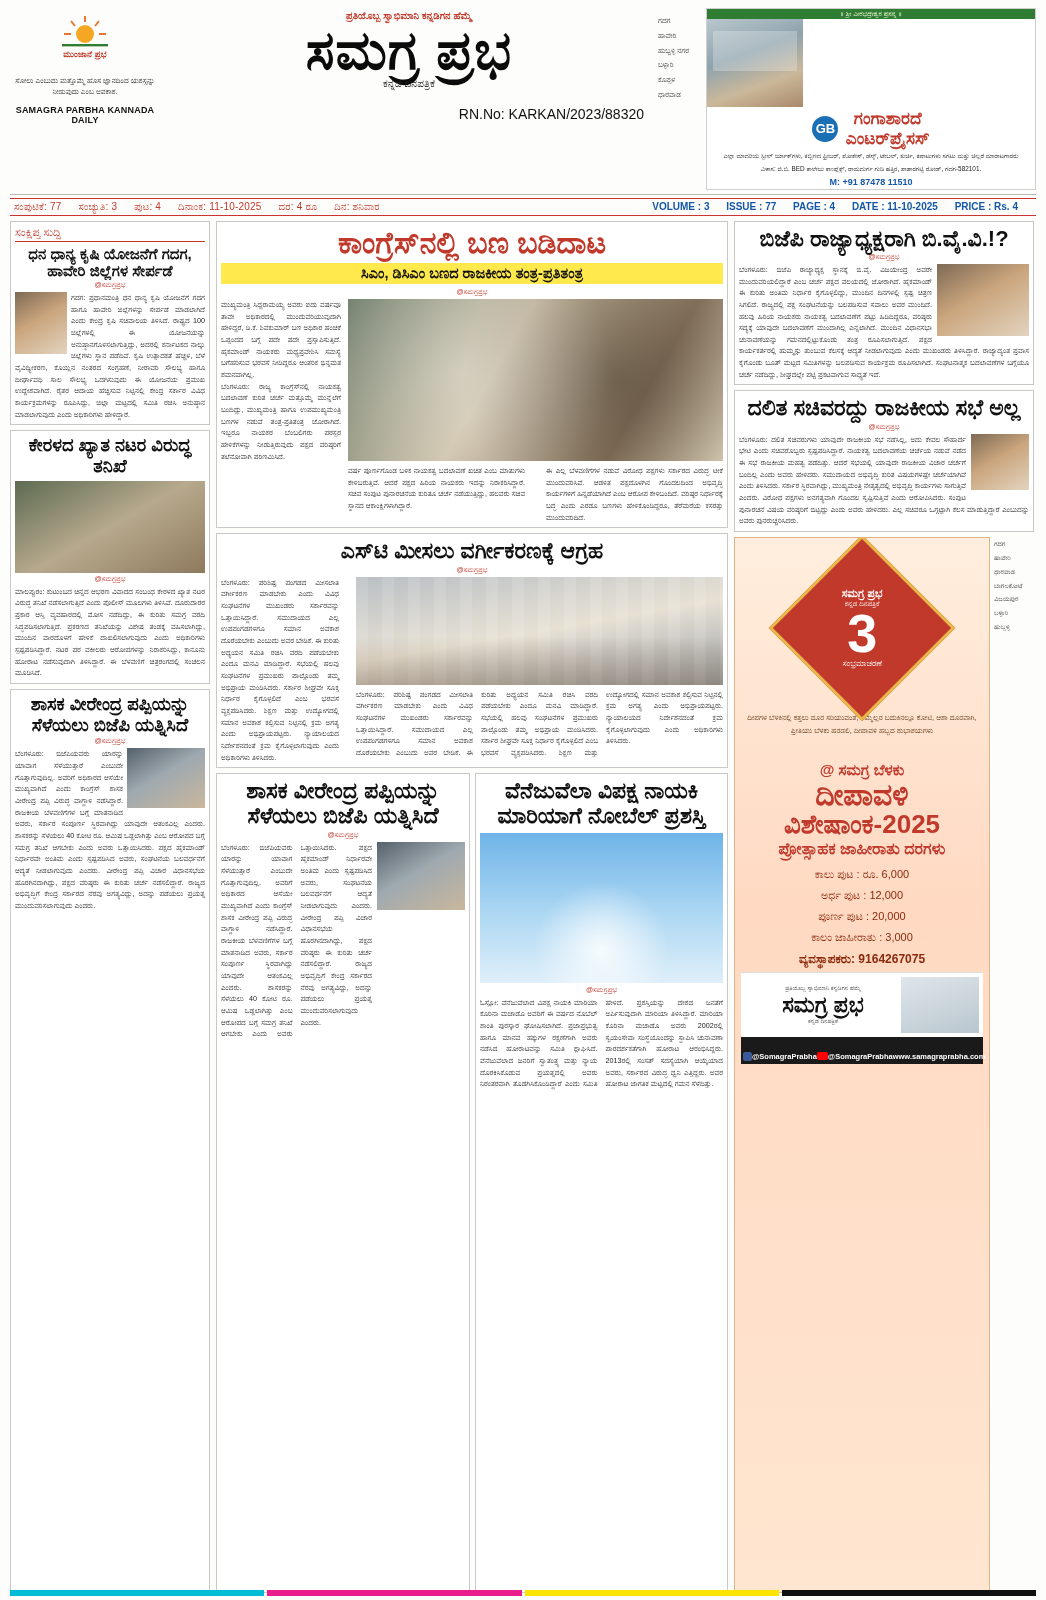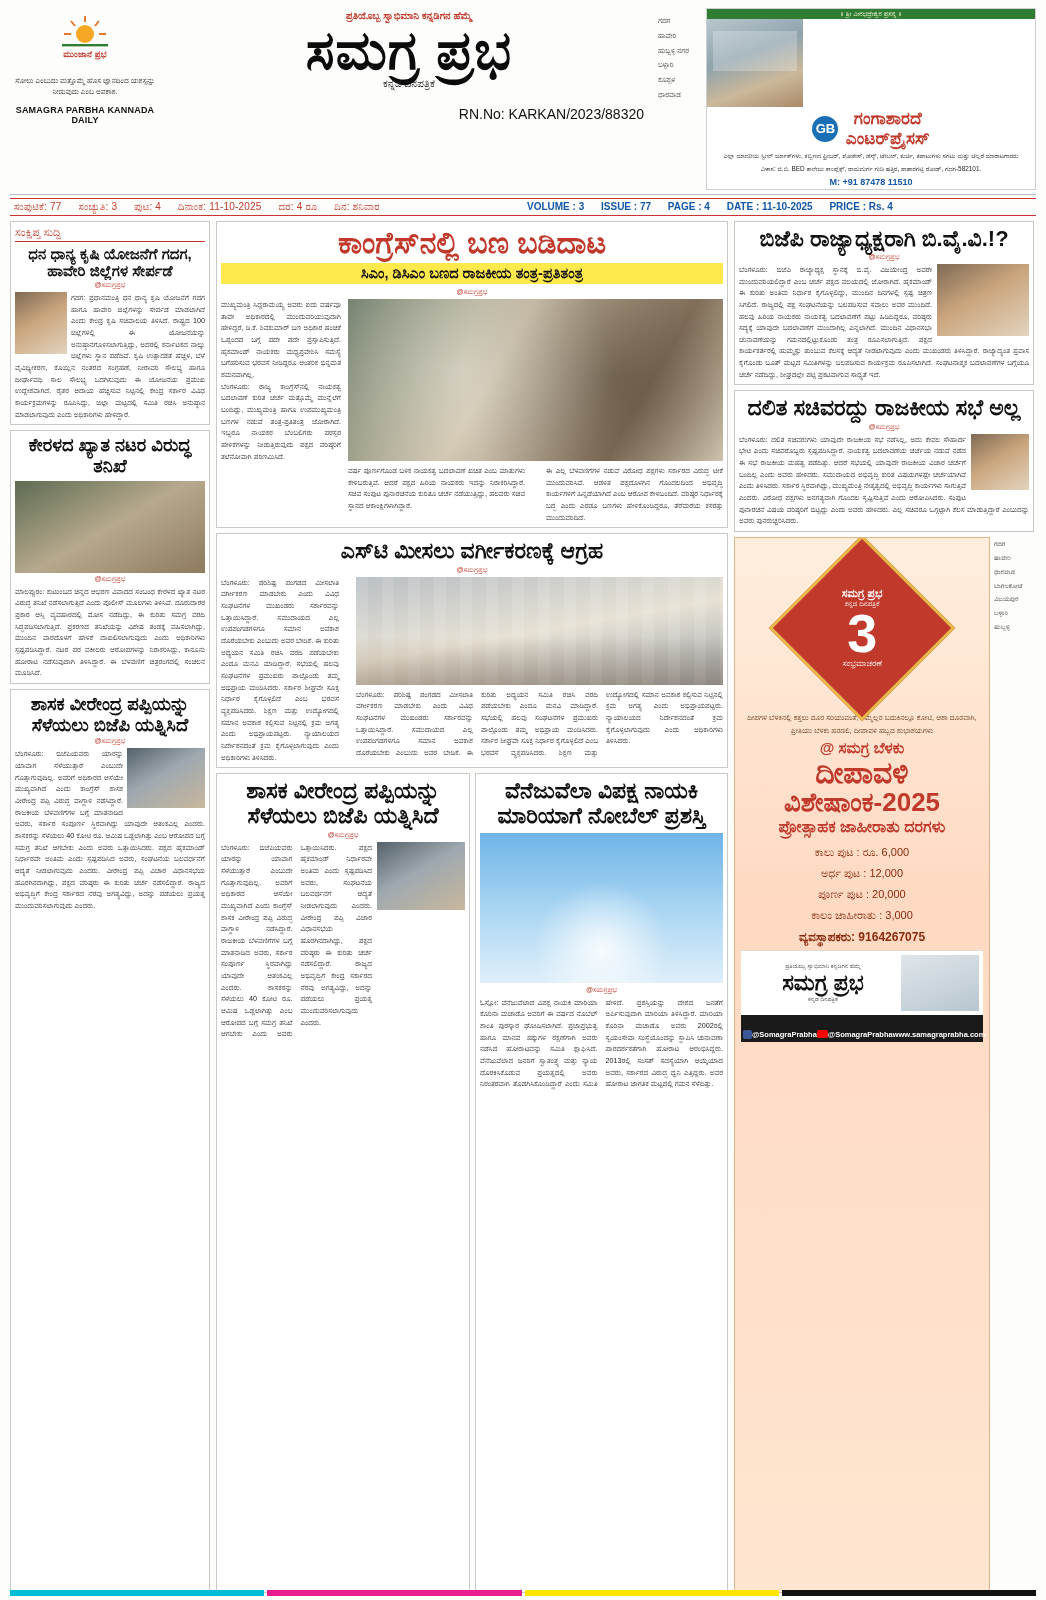--- a/index.html
+++ b/index.html
@@ -40,21 +40,21 @@
   .ad-right { flex:1; text-align:center; padding:2px 3px; }
   .ad-logo { display:inline-block; width:26px;height:26px;border-radius:50%;background:#1b6fb5;color:#fff;
              font-size:13px;font-weight:bold;line-height:26px; vertical-align:middle;}
   .ad-name { display:inline-block; vertical-align:middle; color:#c0392b; font-size:17px; font-weight:bold; line-height:1.15; margin-left:3px;}
   .ad-txt { font-size:6.4px; line-height:1.6; color:#222; margin-top:3px; }
   .ad-phone { color:#1457a8; font-weight:bold; font-size:9px; margin-top:2px; }
 
   
   .infobar { display:flex; border-top:1px solid #c33; border-bottom:1px solid #c33; margin-top:3px; }
   .infobar .kn { flex:1; color:#c0392b; font-size:10px; padding:2px 4px; letter-spacing:.2px;}
-  .infobar .en { flex:1; color:#1457a8; font-size:10px; padding:2px 4px; font-weight:bold;}
+  .infobar .en { flex:1; color:#1457a8; font-size:10px; padding:2px 4px; text-align:right; font-weight:bold;}
   .infobar .kn span, .infobar .en span { margin-right:14px; }
 
   
   .grid { display:flex; gap:6px; margin-top:5px; height:1372px; }
   .col { display:flex; flex-direction:column; gap:5px; }
   .c1 { width:200px; }
   .c2 { width:512px; }
   .c3 { width:300px; }
 
   .box { border:1px solid #c9c9c9; padding:4px; background:#fff; }
@@ -86,21 +86,21 @@
 
   
   .diwali { background:linear-gradient(180deg,#ffeede 0%,#ffd9c2 35%,#ffe6d0 100%); border:1px solid #e0b48a; position:relative; overflow:hidden; flex:1; display:flex; flex-direction:column; align-items:center; padding:6px 6px 4px;}
   .diamond { width:132px;height:132px;background:#c0392b;transform:rotate(45deg); margin:18px 0 10px; display:flex;align-items:center;justify-content:center; border:3px solid #e8b84b;}
   .diamond .inner { transform:rotate(-45deg); text-align:center; color:#fff;}
   .diamond .inner .t1{font-size:11px;font-weight:bold;}
   .diamond .inner .t2{font-size:7px;}
   .diamond .inner .big{font-size:54px;font-weight:bold;line-height:.95;}
   .diamond .inner .t3{font-size:8px;}
   .diwali .msg { font-size:7.4px; text-align:center; color:#5a3310; line-height:1.7; margin-top:8px;}
-  .diwali .at { color:#c0392b; font-size:15px; font-weight:bold; margin-top:2px;}
+  .diwali .at { color:#c0392b; font-size:15px; font-weight:bold; margin-top:24px;}
   .diwali .dw1 { color:#c0392b; font-size:30px; font-weight:bold; line-height:1.05;}
   .diwali .dw2 { color:#c0392b; font-size:26px; font-weight:bold; line-height:1.05;}
   .diwali .dw3 { color:#c0392b; font-size:16px; font-weight:bold; margin-top:2px;}
   .rates { font-size:11px; color:#8a2a0c; text-align:center; line-height:1.9; margin-top:6px;}
   .contact { font-size:12px; color:#8a2a0c; font-weight:bold; margin-top:4px;}
   .diwali-foot { width:100%; background:#fff; border-top:1px solid #ddd; margin-top:6px; display:flex; align-items:center; padding:4px;}
   .df-left { flex:1; text-align:center;}
   .df-left .small{font-size:6px;color:#444;}
   .df-left .logo{font-size:22px;font-weight:bold;color:#111;}
   .df-right{width:78px;height:56px;background:linear-gradient(160deg,#dfe6ea,#b9c6cf);}

